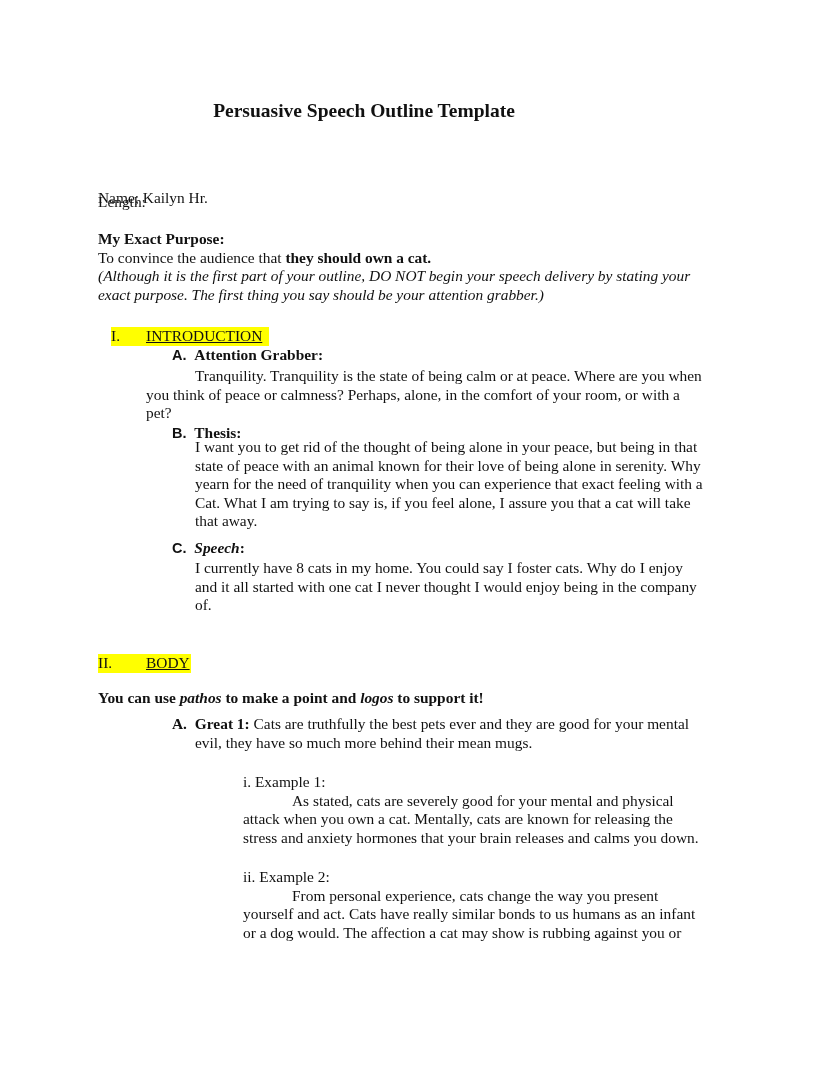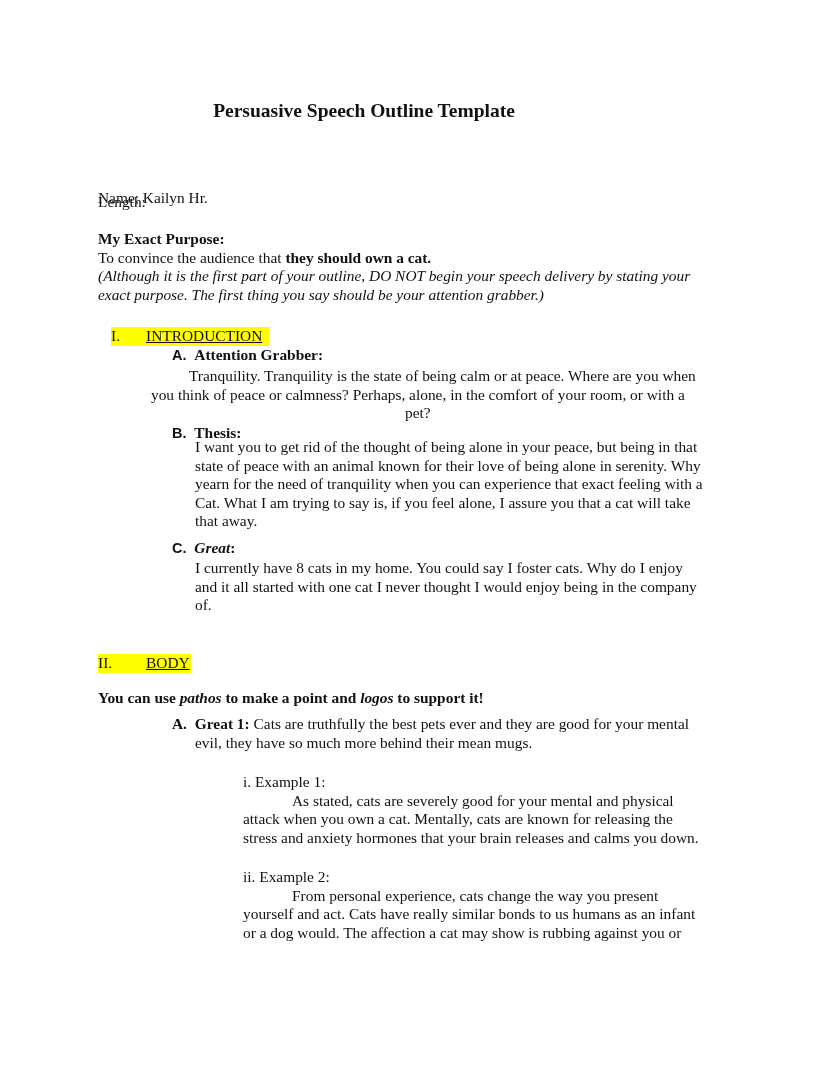--- a/index.html
+++ b/index.html
@@ -36,41 +36,41 @@
 
   <div class="abs hl" style="top:327px; left:111px; width:158px;">
     <span>I.</span>
     <span class="u" style="position:absolute; left:35px;">INTRODUCTION</span>
   </div>
 
   <div class="abs" style="top:346px; left:172px;">
     <span class="letter">A.</span>
     <b style="margin-left:4px;">Attention Grabber:</b>
   </div>
-  <div class="block" style="top:367px; left:140px;text-align:center;">
+  <div class="block" style="top:367px; left:146px;">
     <div style="padding-left:49px;">Tranquility. Tranquility is the state of being calm or at peace. Where are you when</div>
     <div>you think of peace or calmness? Perhaps, alone, in the comfort of your room, or with a</div>
     <div>pet?</div>
   </div>
 
   <div class="abs" style="top:424px; left:172px;">
     <span class="letter">B.</span>
     <b style="margin-left:4px;">Thesis:</b>
   </div>
   <div class="block" style="top:438px; left:195px;">
     <div>I want you to get rid of the thought of being alone in your peace, but being in that</div>
     <div>state of peace with an animal known for their love of being alone in serenity. Why</div>
     <div>yearn for the need of tranquility when you can experience that exact feeling with a</div>
     <div>Cat. What I am trying to say is, if you feel alone, I assure you that a cat will take</div>
     <div>that away.</div>
   </div>
 
   <div class="abs" style="top:539px; left:172px;">
     <span class="letter">C.</span>
-    <b style="margin-left:4px;"><i>Great</i><span>:</span></b>
+    <b style="margin-left:4px;"><i>Speech</i><span>:</span></b>
   </div>
   <div class="block" style="top:559px; left:195px;">
     <div>I currently have 8 cats in my home. You could say I foster cats. Why do I enjoy</div>
     <div>and it all started with one cat I never thought I would enjoy being in the company</div>
     <div>of.</div>
   </div>
 
   <div class="abs hl" style="top:654px; left:98px; width:93px;">
     <span>II.</span>
     <span class="u" style="position:absolute; left:48px;">BODY</span>

